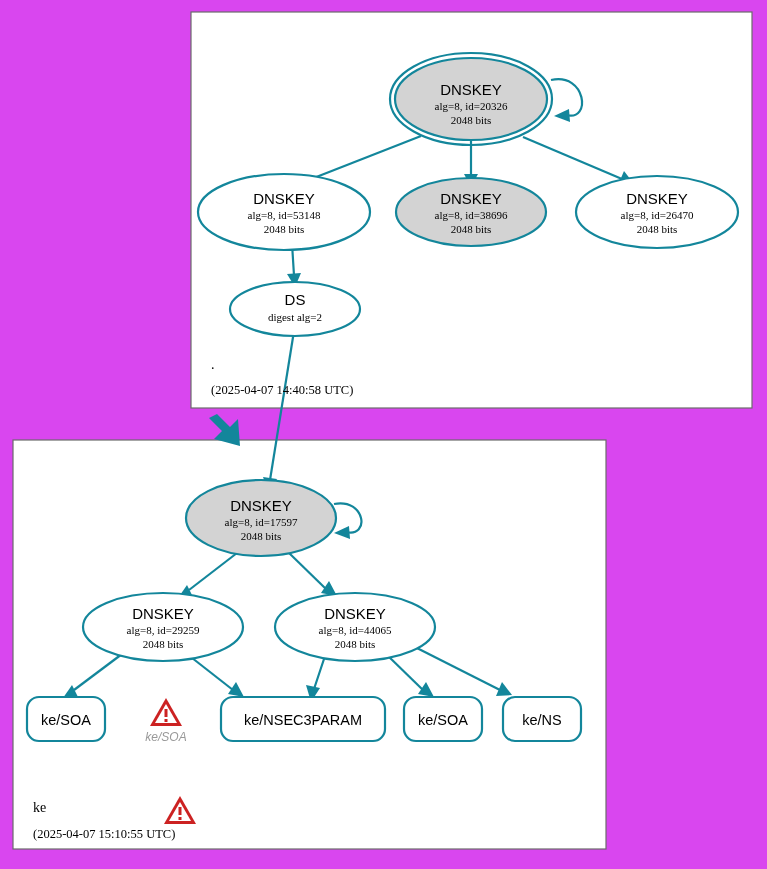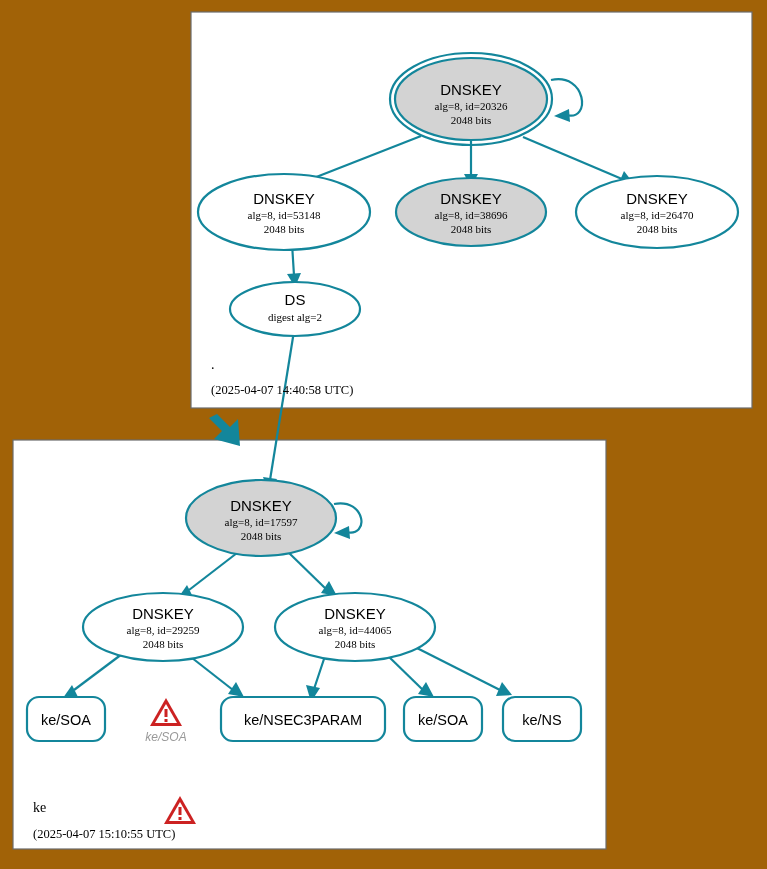--- a/index.html
+++ b/index.html
@@ -8,21 +8,21 @@
     background: #ffffff;
   }
   body {
     font-family: "Liberation Sans", sans-serif;
   }
   #canvas {
     position: relative;
     width: 767px;
     height: 869px;
     overflow: hidden;
-    background: #a16207;
+    background: #d946ef;
   }
   svg.layer {
     position: absolute;
     left: 0;
     top: 0;
     width: 767px;
     height: 869px;
   }
   .zone-box {
     fill: #ffffff;

